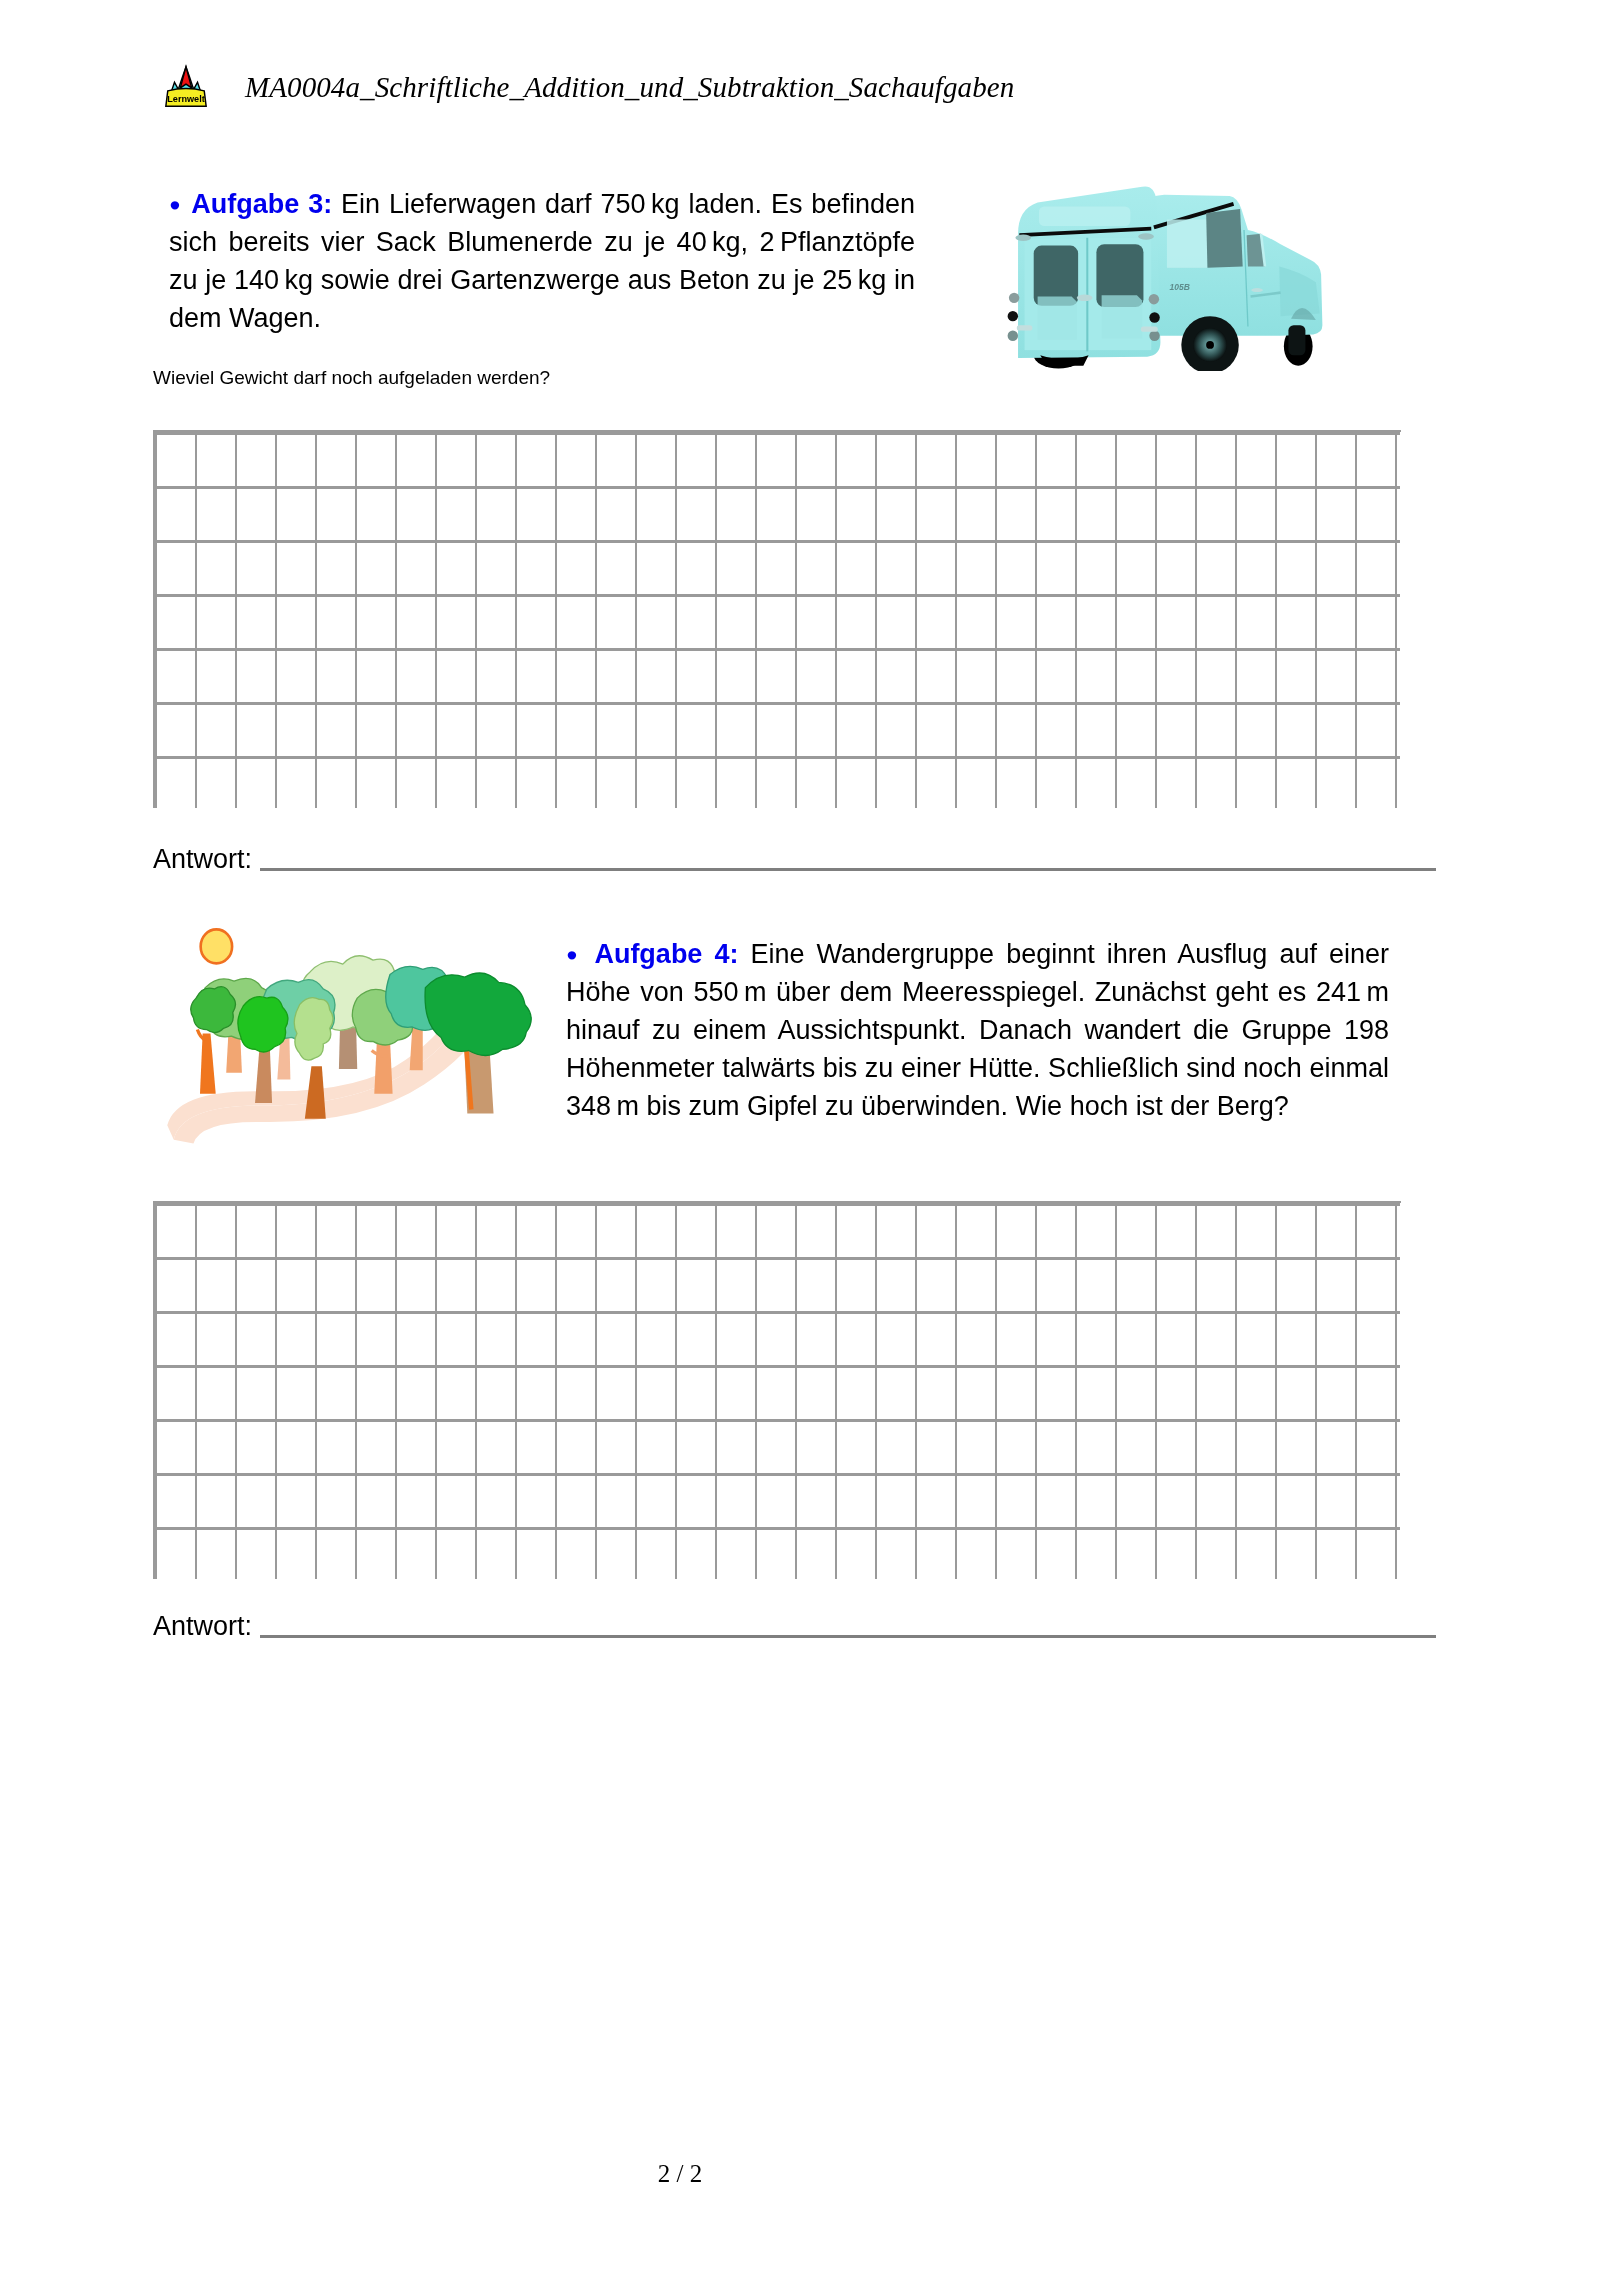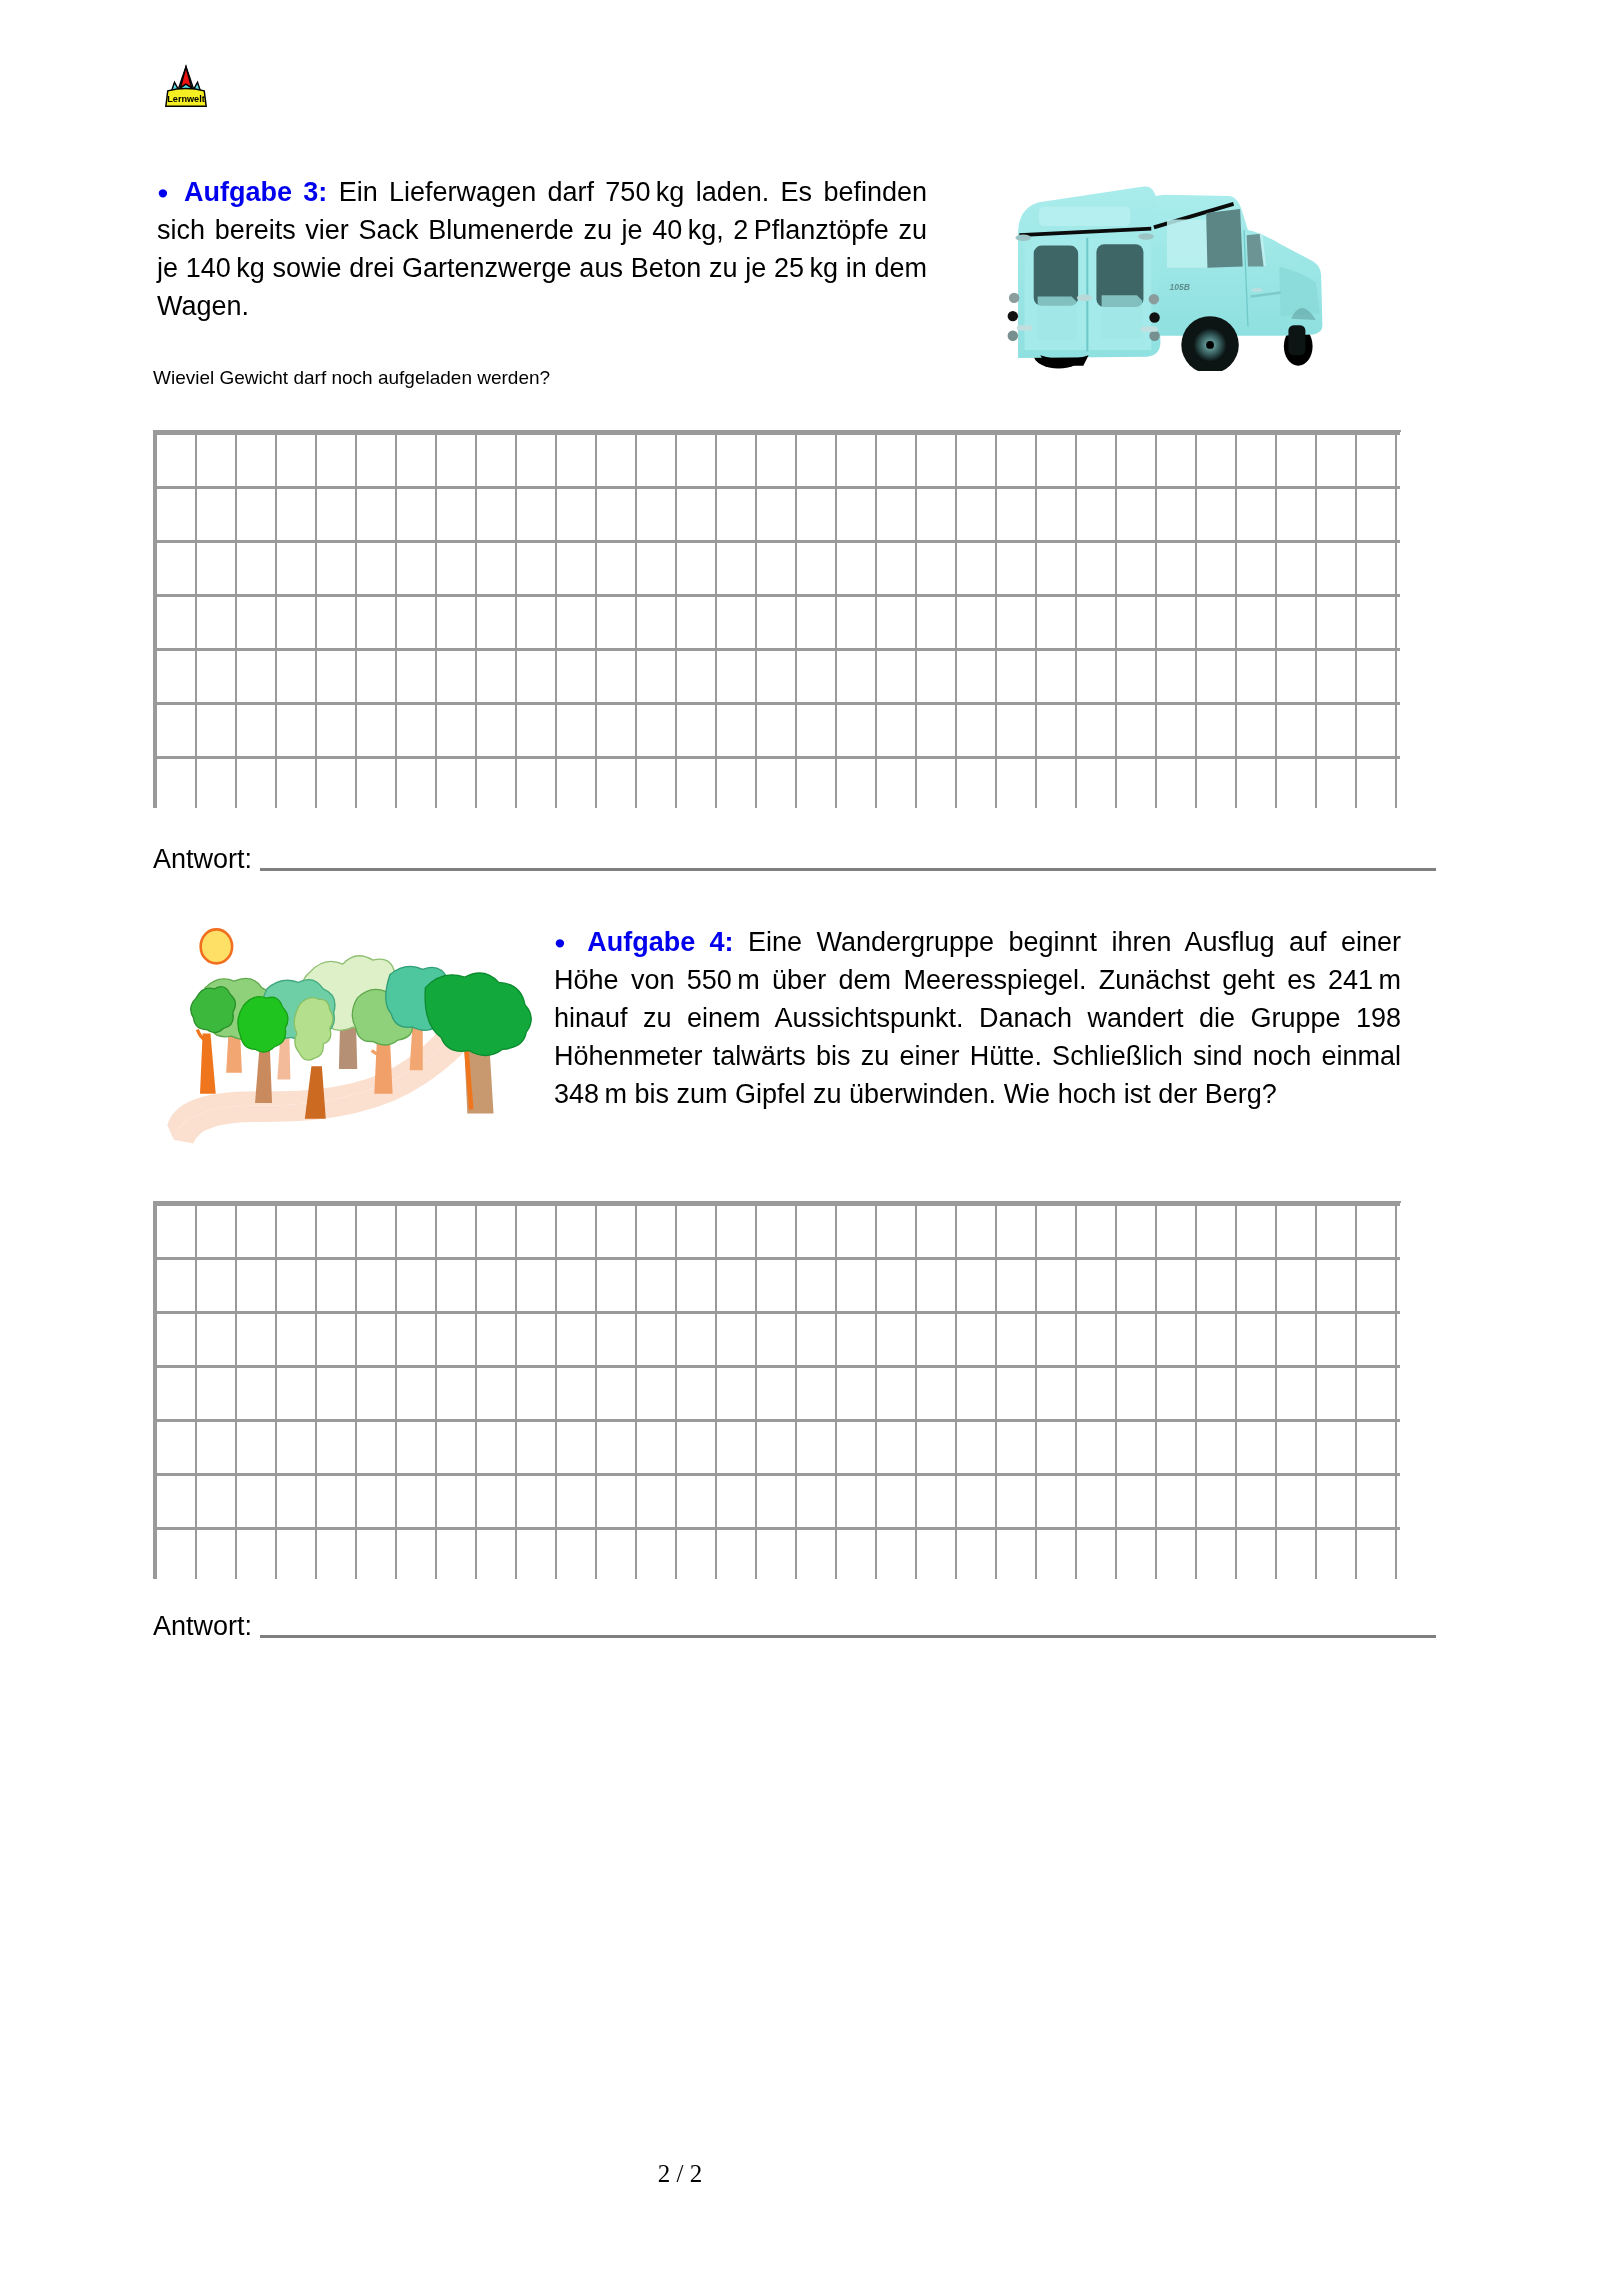--- a/index.html
+++ b/index.html
@@ -43,21 +43,21 @@
   .task-text {
     position: absolute;
     font-family: "Liberation Sans Narrow", "Liberation Sans", sans-serif;
     font-size: 27px;
     line-height: 38px;
     color: #000000;
     text-align: justify;
     -webkit-hyphens: none;
     hyphens: none;
   }
-  .task-text p { margin: 4px; }
+  .task-text p { margin: 16px; }
   .task-label {
     color: #0000ee;
     font-weight: bold;
   }
   .bullet {
     color: #0000ee;
     font-size: 19.6px;
     vertical-align: 2px;
   }
 
@@ -173,20 +173,21 @@
 </head>
 <body>
 
 <div class="header">
   <svg class="logo" viewBox="0 0 100 100">
     <path d="M10 88 L26 40 L34 55 L43 28 L50 8 L57 28 L66 55 L74 40 L90 88 Z" fill="#55e0e8" stroke="#000000" stroke-width="3"></path>
     <path d="M50 8 L62 52 L50 44 L38 52 Z" fill="#ee1111" stroke="#000000" stroke-width="3"></path>
     <path d="M12 58 Q50 48 88 58 L92 90 L8 90 Z" fill="#f5ee22" stroke="#000000" stroke-width="3"></path>
     <text x="50" y="81" font-family="Liberation Sans, sans-serif" font-size="19" font-weight="bold" text-anchor="middle" fill="#000000">Lernwelt</text>
   </svg>
+  <div class="header-title">MA0004a_Schriftliche_Addition_und_Subtraktion_Sachaufgaben</div>
 </div>
 
 <div class="task-text" id="task3-text">
   <p><span class="bullet">●</span>&nbsp;<span class="task-label">Aufgabe 3:</span> <span>Ein Lieferwagen darf 750 kg laden. Es befinden sich bereits vier Sack Blumenerde zu je 40 kg, 2 Pflanztöpfe zu je 140 kg sowie drei Gartenzwerge aus Beton zu je 25 kg in dem Wagen.</span></p>
 </div>
 
 <div id="task3-question">Wieviel Gewicht darf noch aufgeladen werden?</div>
 
 <div class="van-wrap">
   <svg viewBox="0 0 560 320" width="367" height="209">

